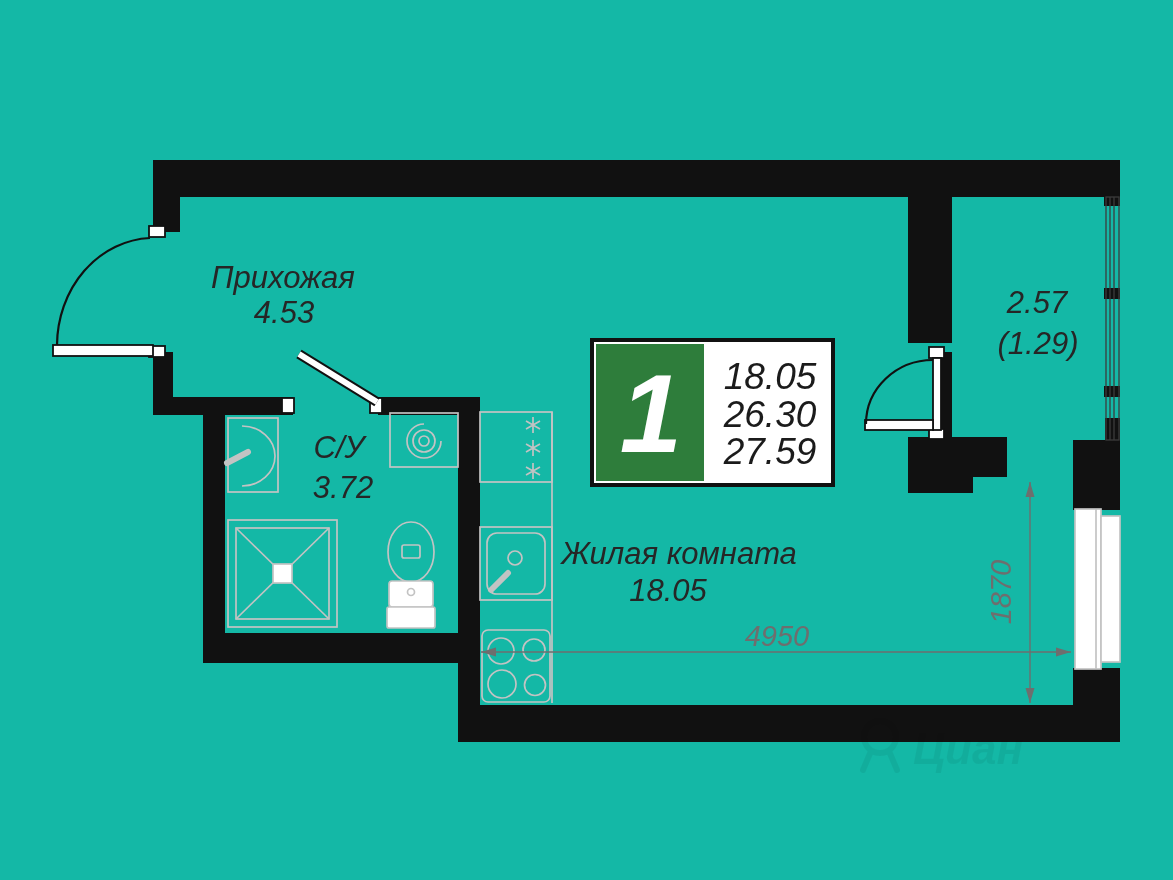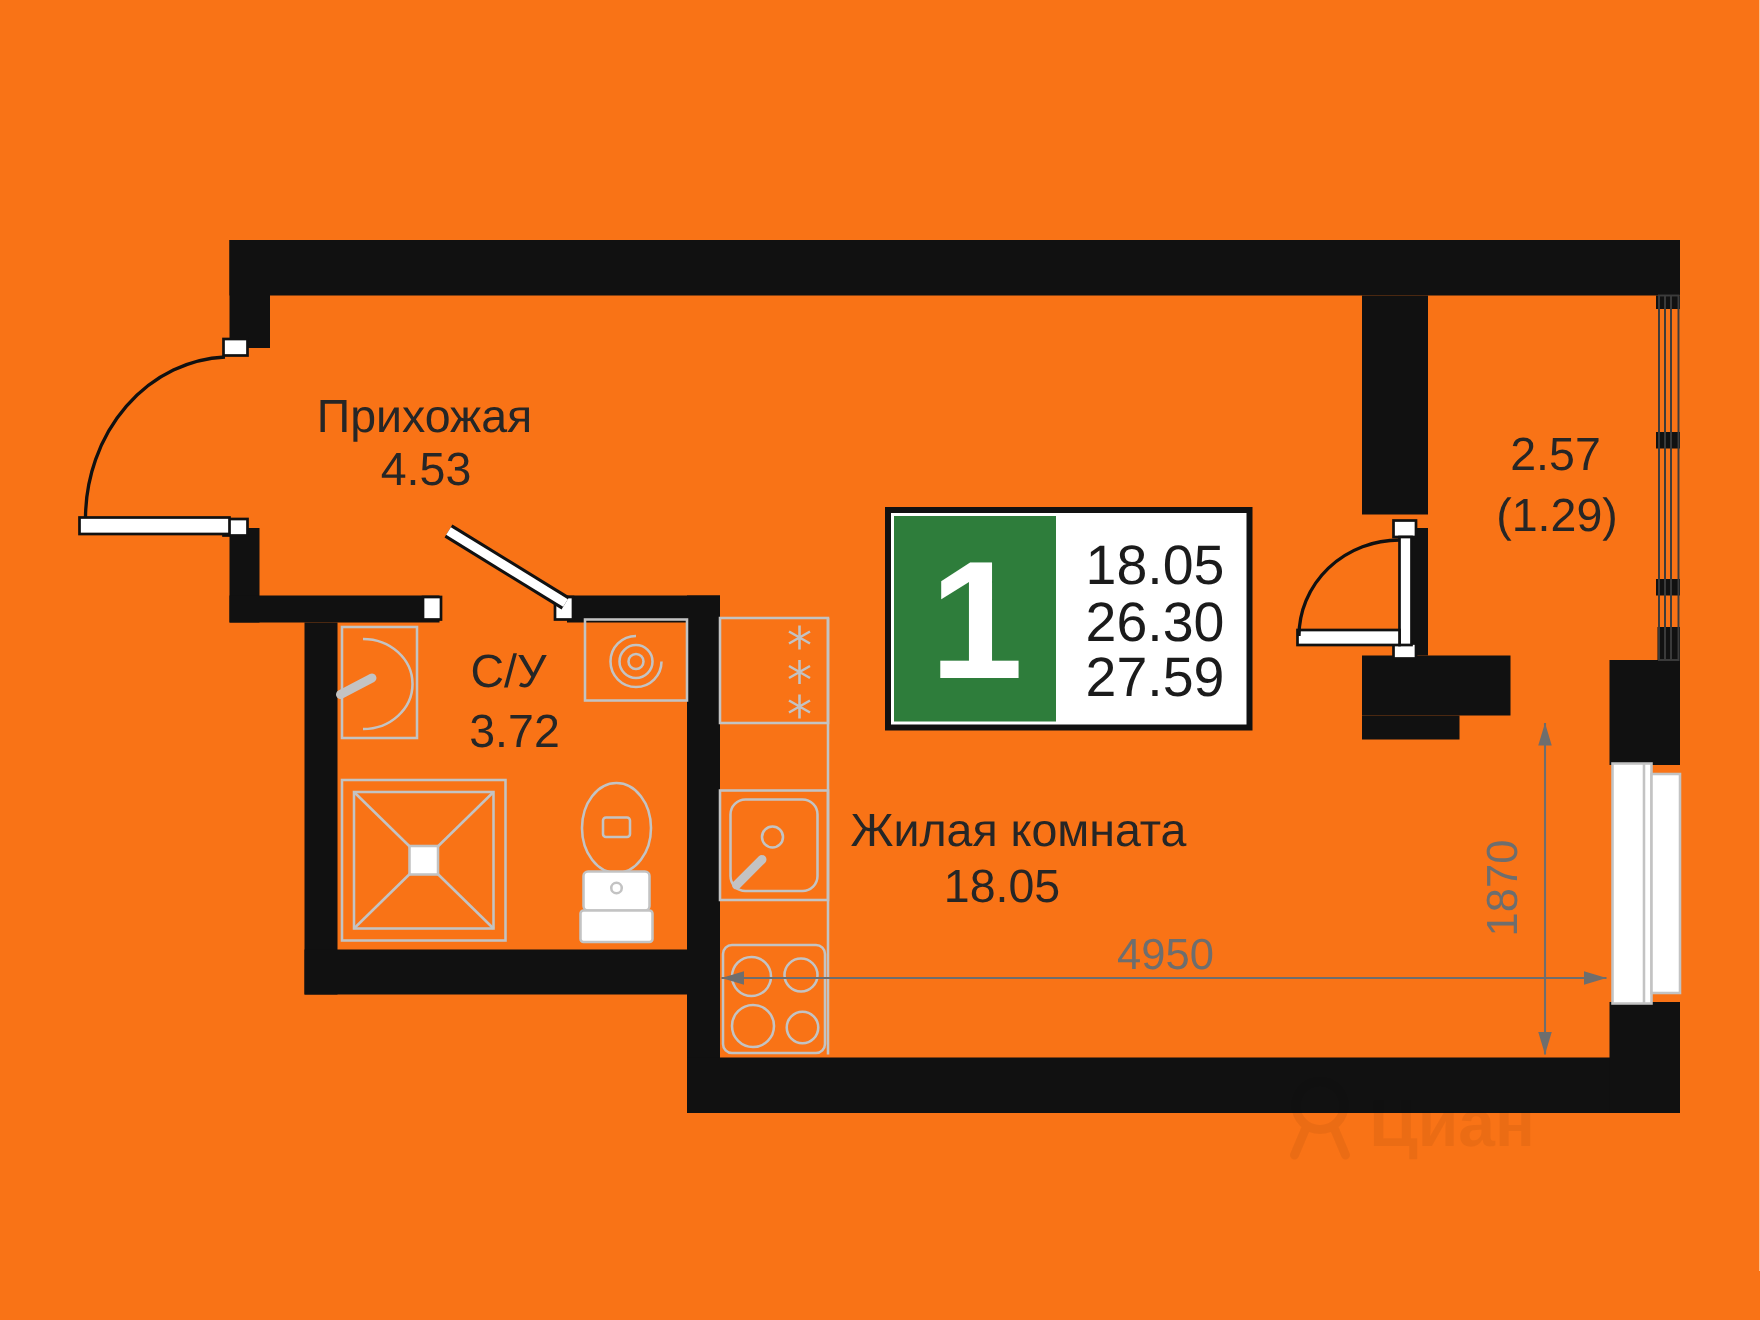--- a/index.html
+++ b/index.html
@@ -1,16 +1,16 @@
 <!DOCTYPE html>
 <html style="--wall: #111111; --fixture: #c3c3c3; --dimension: #6e6e6e; --label: #262626; --badge_green: #2e7d3b; --badge_text: #1b1b1b;"><head>
 <meta charset="utf-8">
 <style>
   html,body{margin:0;padding:0;background:#ffffff;}
-  .stage{position:relative;width:1173px;height:880px;background:#f97316;overflow:hidden;}
+  .stage{position:relative;width:1173px;height:880px;background:#14b8a6;overflow:hidden;font-style:italic;}
   svg text{font-family:"Liberation Sans",sans-serif;}
   .wall{fill:var(--wall,#111);}
   .fix{fill:none;stroke:var(--fixture,#c3c3c3);stroke-width:1.7px;}
   .fixfill{fill:#fff;stroke:var(--fixture,#c3c3c3);stroke-width:1.7px;}
   .fixthick{fill:none;stroke:var(--fixture,#c3c3c3);stroke-width:6px;stroke-linecap:round;}
   .doorw{fill:#fff;stroke:var(--wall,#111);stroke-width:1.8px;}
   .arc{fill:none;stroke:var(--wall,#111);stroke-width:2.2px;}
   .leafline-outer{stroke:var(--wall,#111);stroke-width:10px;}
   .leafline-inner{stroke:#fff;stroke-width:6px;}
   .glaz{stroke:#3c3c3c;stroke-width:1.3px;fill:none;}

